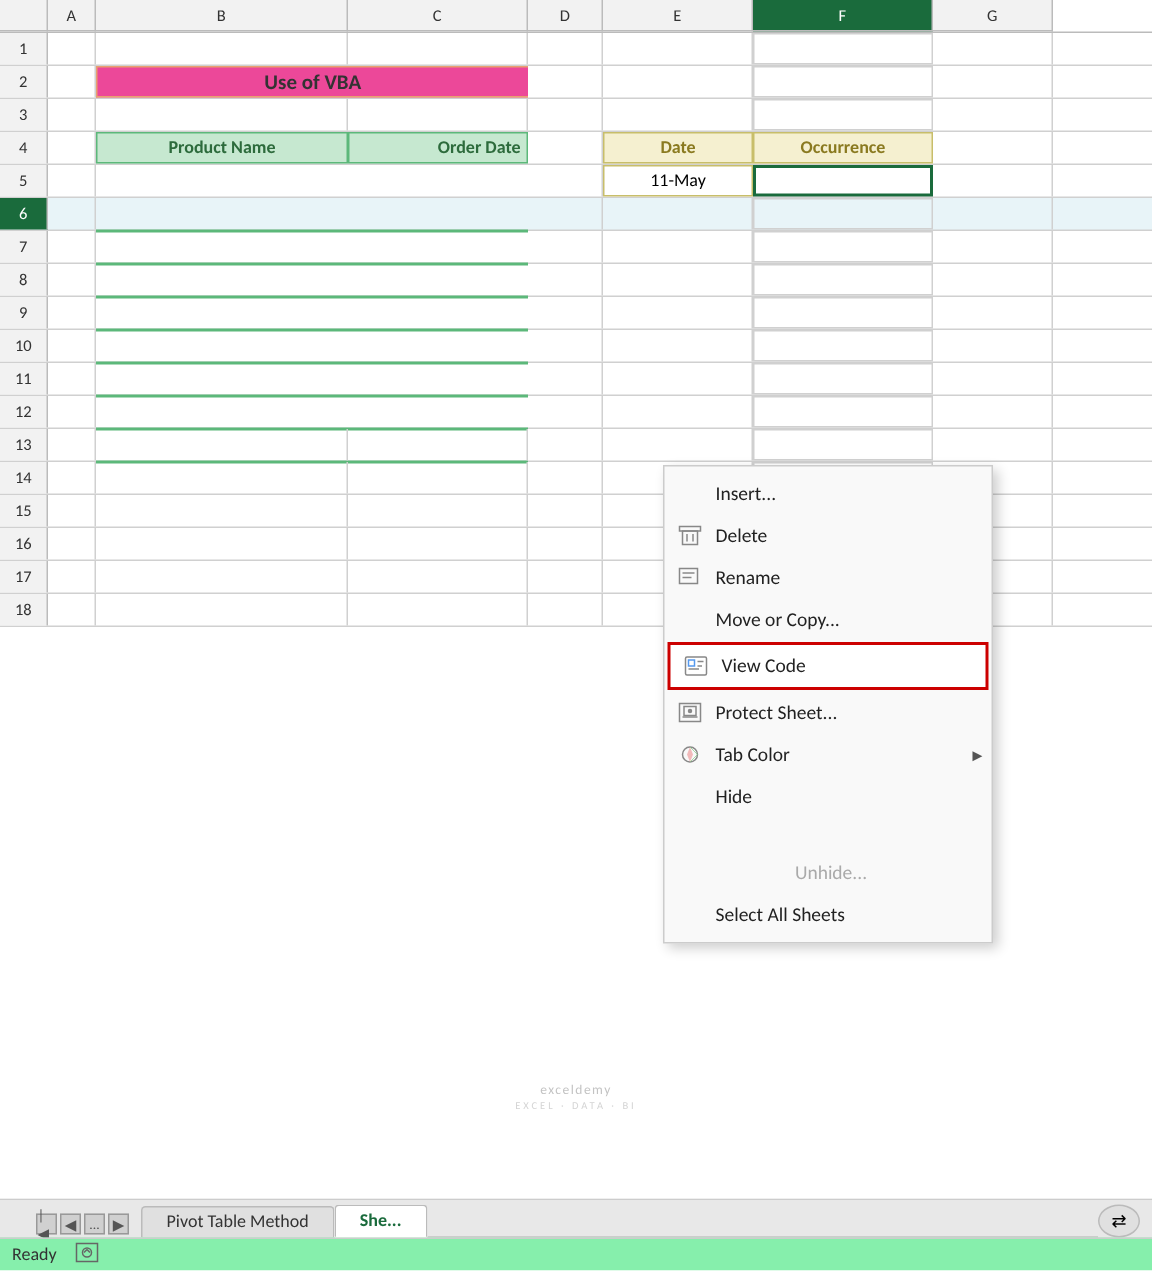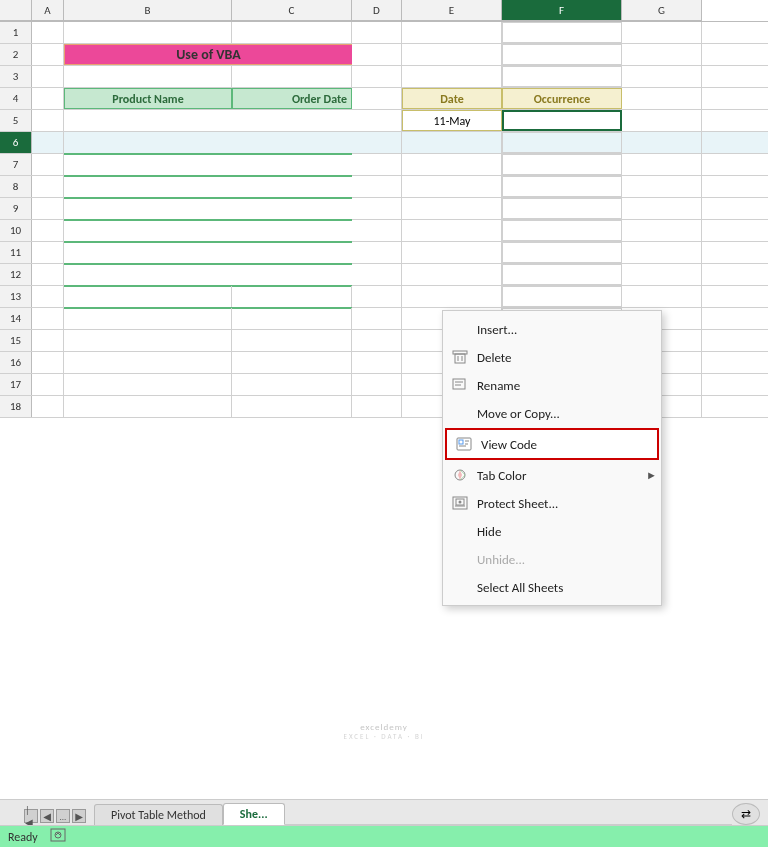--- a/index.html
+++ b/index.html
@@ -188,20 +188,21 @@
       display: flex;
       align-items: center;
       padding: 6px 4px 6px 8px;
       cursor: pointer;
       font-size: 13px;
       color: #222;
       gap: 8px;
     }
     .context-menu-item.disabled {
       color: #aaa;
+      flex-direction: column;
     }
     .context-menu-item.view-code {
       border: 2px solid #cc0000;
       background: #fff;
       margin: 1px 2px;
     }
     .context-menu-item.has-arrow {
       justify-content: space-between;
     }
     .menu-icon {
@@ -527,46 +528,46 @@
         <span class="menu-icon">
           <svg width="16" height="14" viewBox="0 0 16 14">
               <rect x="1" y="1" width="14" height="12" fill="none" stroke="#888" stroke-width="1" rx="1"></rect>
               <rect x="3" y="3" width="4" height="4" fill="none" stroke="#5599ee" stroke-width="1"></rect>
               <line x1="9" y1="4" x2="13" y2="4" stroke="#888" stroke-width="1"></line>
               <line x1="9" y1="7" x2="12" y2="7" stroke="#888" stroke-width="1"></line>
               <line x1="3" y1="9" x2="10" y2="9" stroke="#888" stroke-width="1"></line>
             </svg>
         </span>
         <span class="menu-text">View Code</span>
+      </div>
+      <div class="context-menu-item">
+        <span class="menu-icon">
+          <svg width="16" height="14" viewBox="0 0 16 14">
+              <rect x="1" y="1" width="14" height="12" fill="none" stroke="#888" stroke-width="1"></rect>
+              <rect x="4" y="3" width="8" height="6" fill="none" stroke="#888" stroke-width="1"></rect>
+              <line x1="3" y1="10" x2="13" y2="10" stroke="#888" stroke-width="1"></line>
+              <circle cx="8" cy="6" r="1.5" fill="#888"></circle>
+            </svg>
+        </span>
+        <span class="menu-text">Protect Sheet...</span>
       </div>
       <div class="context-menu-item has-arrow">
         <span style="display:flex;align-items:center;gap:8px;">
           <span class="menu-icon">
             <svg width="16" height="14" viewBox="0 0 16 14">
                 <circle cx="8" cy="7" r="5" fill="none" stroke="#888" stroke-width="1"></circle>
                 <path d="M8,2 L10,7 L8,12 L6,7 Z" fill="#f0a0a0" opacity="0.7"></path>
                 <path d="M8,2 L13,7 L8,12" fill="none" stroke="#88cc88" stroke-width="0.5"></path>
               </svg>
           </span>
           <span class="menu-text">Tab Color</span>
         </span>
         <span class="menu-arrow">►</span>
       </div>
       <div class="context-menu-item">
-        <span class="menu-icon">
-          <svg width="16" height="14" viewBox="0 0 16 14">
-              <rect x="1" y="1" width="14" height="12" fill="none" stroke="#888" stroke-width="1"></rect>
-              <rect x="4" y="3" width="8" height="6" fill="none" stroke="#888" stroke-width="1"></rect>
-              <line x1="3" y1="10" x2="13" y2="10" stroke="#888" stroke-width="1"></line>
-              <circle cx="8" cy="6" r="1.5" fill="#888"></circle>
-            </svg>
-        </span>
-        <span class="menu-text">Protect Sheet...</span>
-      </div>
-      <div class="context-menu-item">
         <span class="menu-icon"></span>
         <span class="menu-text">Hide</span>
       </div>
       <div class="context-menu-item disabled">
         <span class="menu-icon"></span>
         <span class="menu-text">Unhide...</span>
       </div>
       <div class="context-menu-item">
         <span class="menu-icon"></span>
         <span class="menu-text">Select All Sheets</span>

